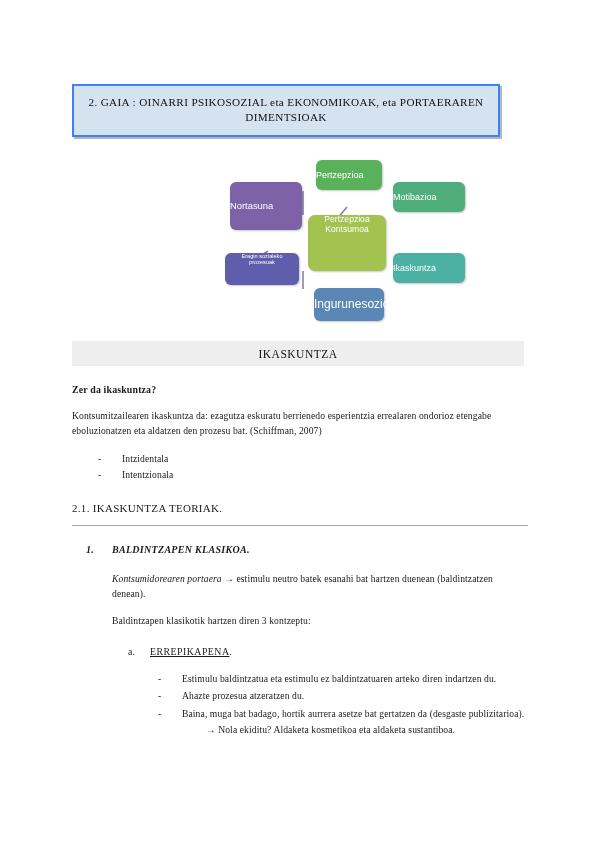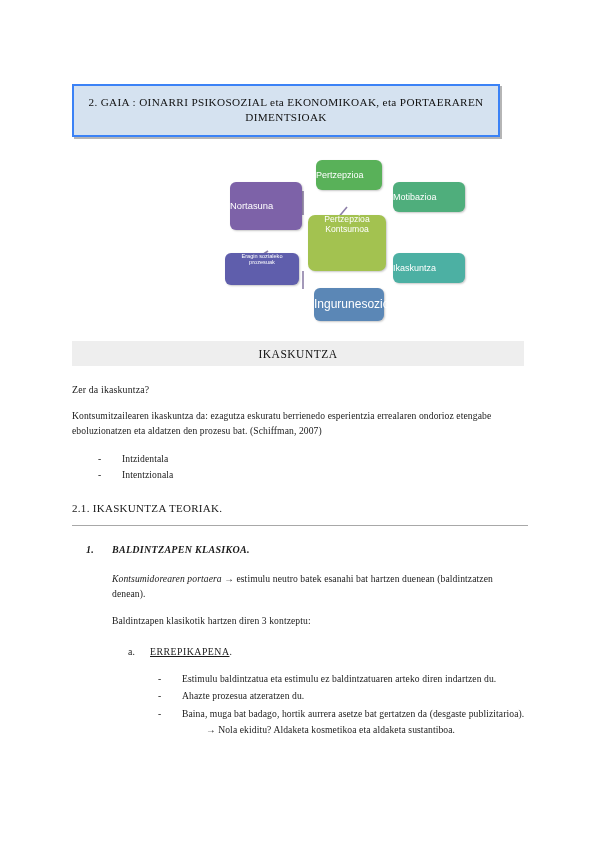--- a/index.html
+++ b/index.html
@@ -124,21 +124,21 @@
   .body {
     position: absolute;
     left: 72px;
     top: 382px;
     width: 456px;
     font-size: 9.6px;
     line-height: 15.5px;
     color: #1a1a1a;
   }
   .h-bold {
-    font-weight: normal;
+    font-weight: bold;
     font-size: 9.9px;
     margin: 0 0 10px 0;
     letter-spacing: 0.15px;
   }
   .h-bold-underline {
     font-weight: bold;
     font-size: 9.9px;
     text-decoration: underline;
     margin: 15px 0 8px 0;
     letter-spacing: 0.15px;

